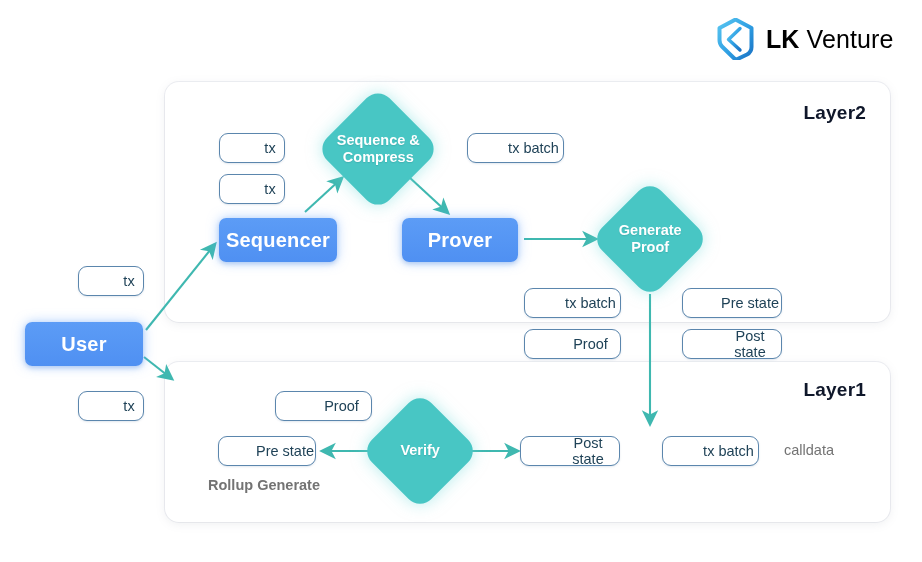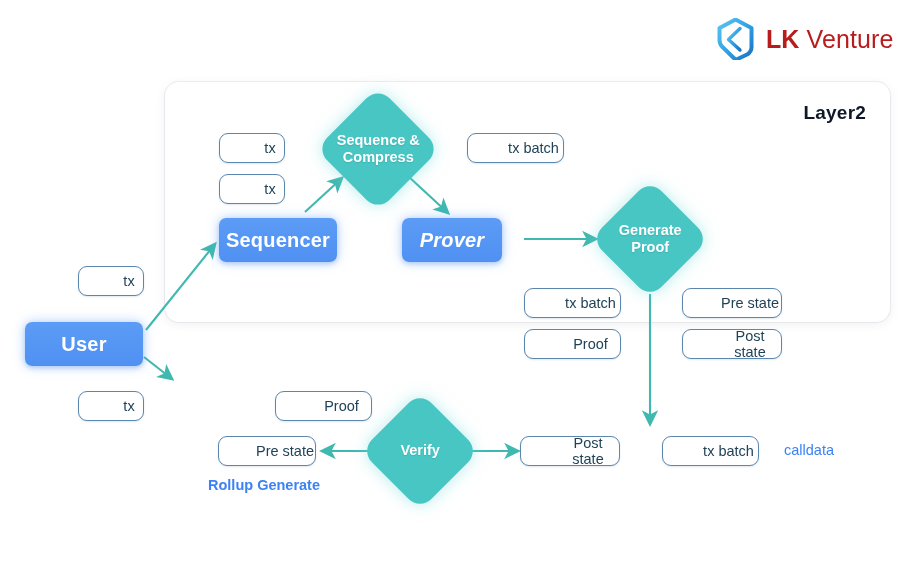--- a/index.html
+++ b/index.html
@@ -30,21 +30,21 @@
     left: 716px;
     display: flex;
     align-items: center;
     gap: 10px;
     height: 44px;
   }
   .brand-mark { width: 40px; height: 42px; display: block; }
   .brand-text {
     font-size: 25px;
     letter-spacing: .1px;
-    color: #b91c1c;
+    color: #000000;
     white-space: nowrap;
     line-height: 1;
   }
   .brand-text .bold { font-weight: 700; }
   .brand-text .light { font-weight: 400; }
 
   
   .panel {
     position: absolute;
     background: #ffffff;
@@ -114,21 +114,21 @@
     display: block;
     transform: rotate(-45deg);
     white-space: pre;
     text-shadow: 0 1px 1px rgba(40,120,125,0.25);
   }
 
   .plain-label {
     position: absolute;
     font-size: 14.5px;
     font-weight: 600;
-    color: #3b82f6;
+    color: #737373;
     white-space: nowrap;
   }
   .plain-label.normal { font-weight: 400; }
 
   
   #arrows {
     position: absolute;
     left: 0; top: 0;
     width: 922px; height: 562px;
     pointer-events: none;
@@ -153,20 +153,23 @@
       <path d="M24 10.5 L12.5 21.5 L24 32" fill="none" stroke="url(#lg)" stroke-width="3.4" stroke-linecap="round" stroke-linejoin="round"></path>
       <path d="M24.5 19.5 L24.5 31.5" fill="none" stroke="url(#lg)" stroke-width="3.4" stroke-linecap="round"></path>
     </svg>
     <div class="brand-text"><span class="bold">LK</span> <span class="light">Venture</span></div>
   </div>
 
   <div class="panel" id="panel-layer2">
     <div class="layer-title">Layer2</div>
   </div>
 
+  <div class="panel" id="panel-layer1">
+    <div class="layer-title">Layer1</div>
+  </div>
 
   <svg id="arrows">
     <defs>
       <marker id="ah" markerWidth="9" markerHeight="9" refX="6.6" refY="4.5" orient="auto">
         <path d="M0,0.6 L8,4.5 L0,8.4 L2.1,4.5 Z" fill="#3fb8b0"></path>
       </marker>
     </defs>
 
     <line x1="146" y1="330" x2="215" y2="244" stroke="#3fb8b0" stroke-width="2.1" marker-end="url(#ah)"></line>
 
@@ -197,21 +200,21 @@
 
   <div class="node bluebox" style="left:219px; top:218px; width:118px; height:44px;">Sequencer</div>
 
   <div class="node diamond" style="left:334px; top:105px; width:88px; height:88px;">
       <span>Sequence &amp;
 Compress</span>
     </div>
 
   <div class="node chip" style="left:467px; top:133px; width:97px;">tx batch</div>
 
-  <div class="node bluebox" style="left:402px; top:218px; width:100px; height:44px;font-style:italic;">Prover</div>
+  <div class="node bluebox" style="left:402px; top:218px; width:116px; height:44px;">Prover</div>
 
   <div class="node diamond" style="left:608px; top:197px; width:84px; height:84px;">
       <span>Generate
 Proof</span>
     </div>
 
   <div class="node chip" style="left:524px; top:288px; width:97px;">tx batch</div>
 
   <div class="node chip" style="left:682px; top:288px; width:100px;">Pre state</div>
 

